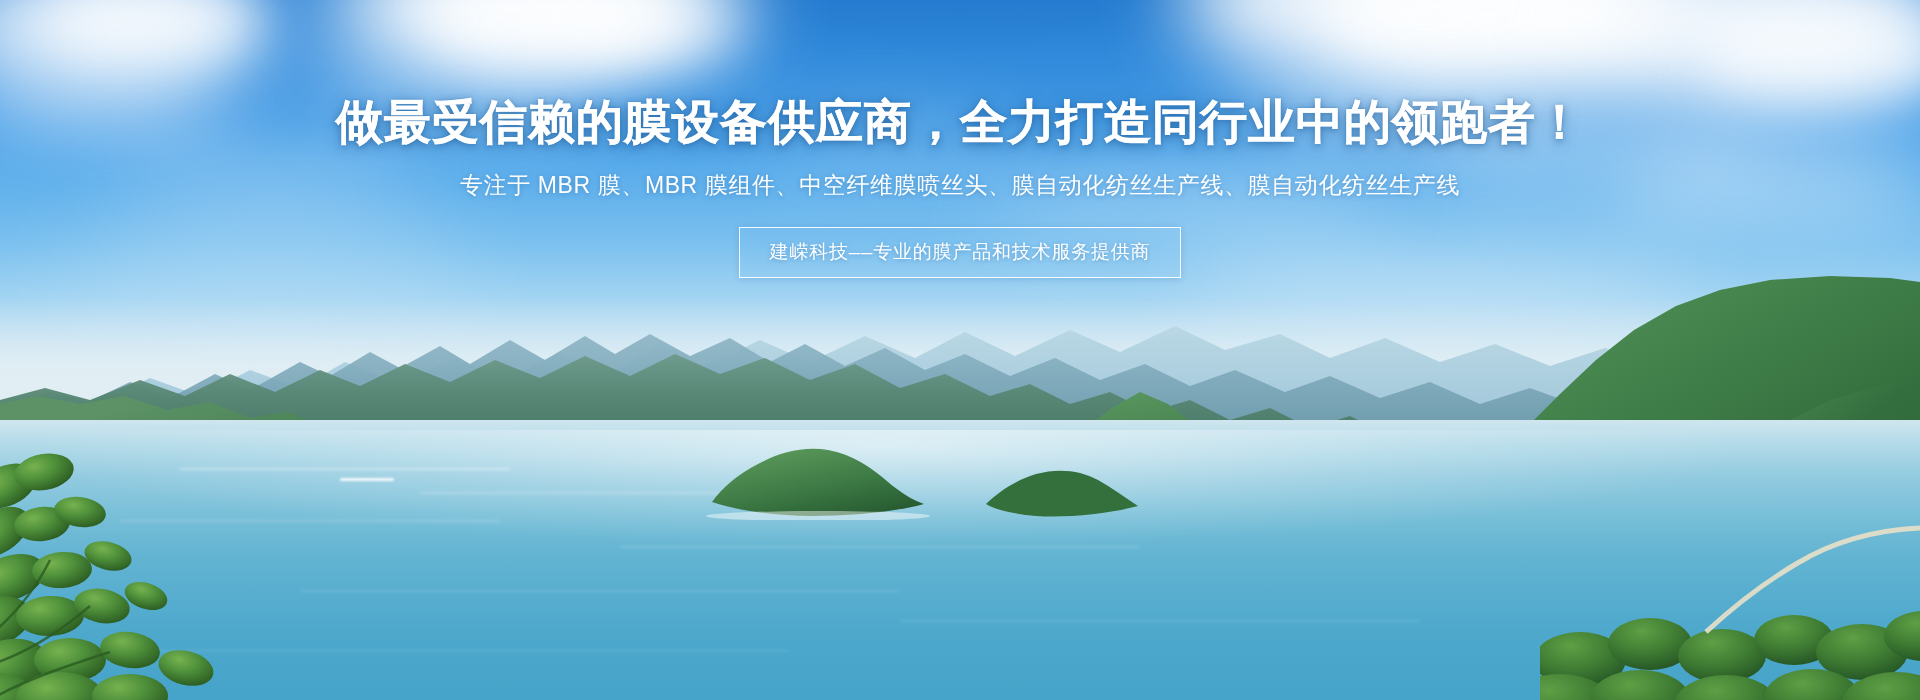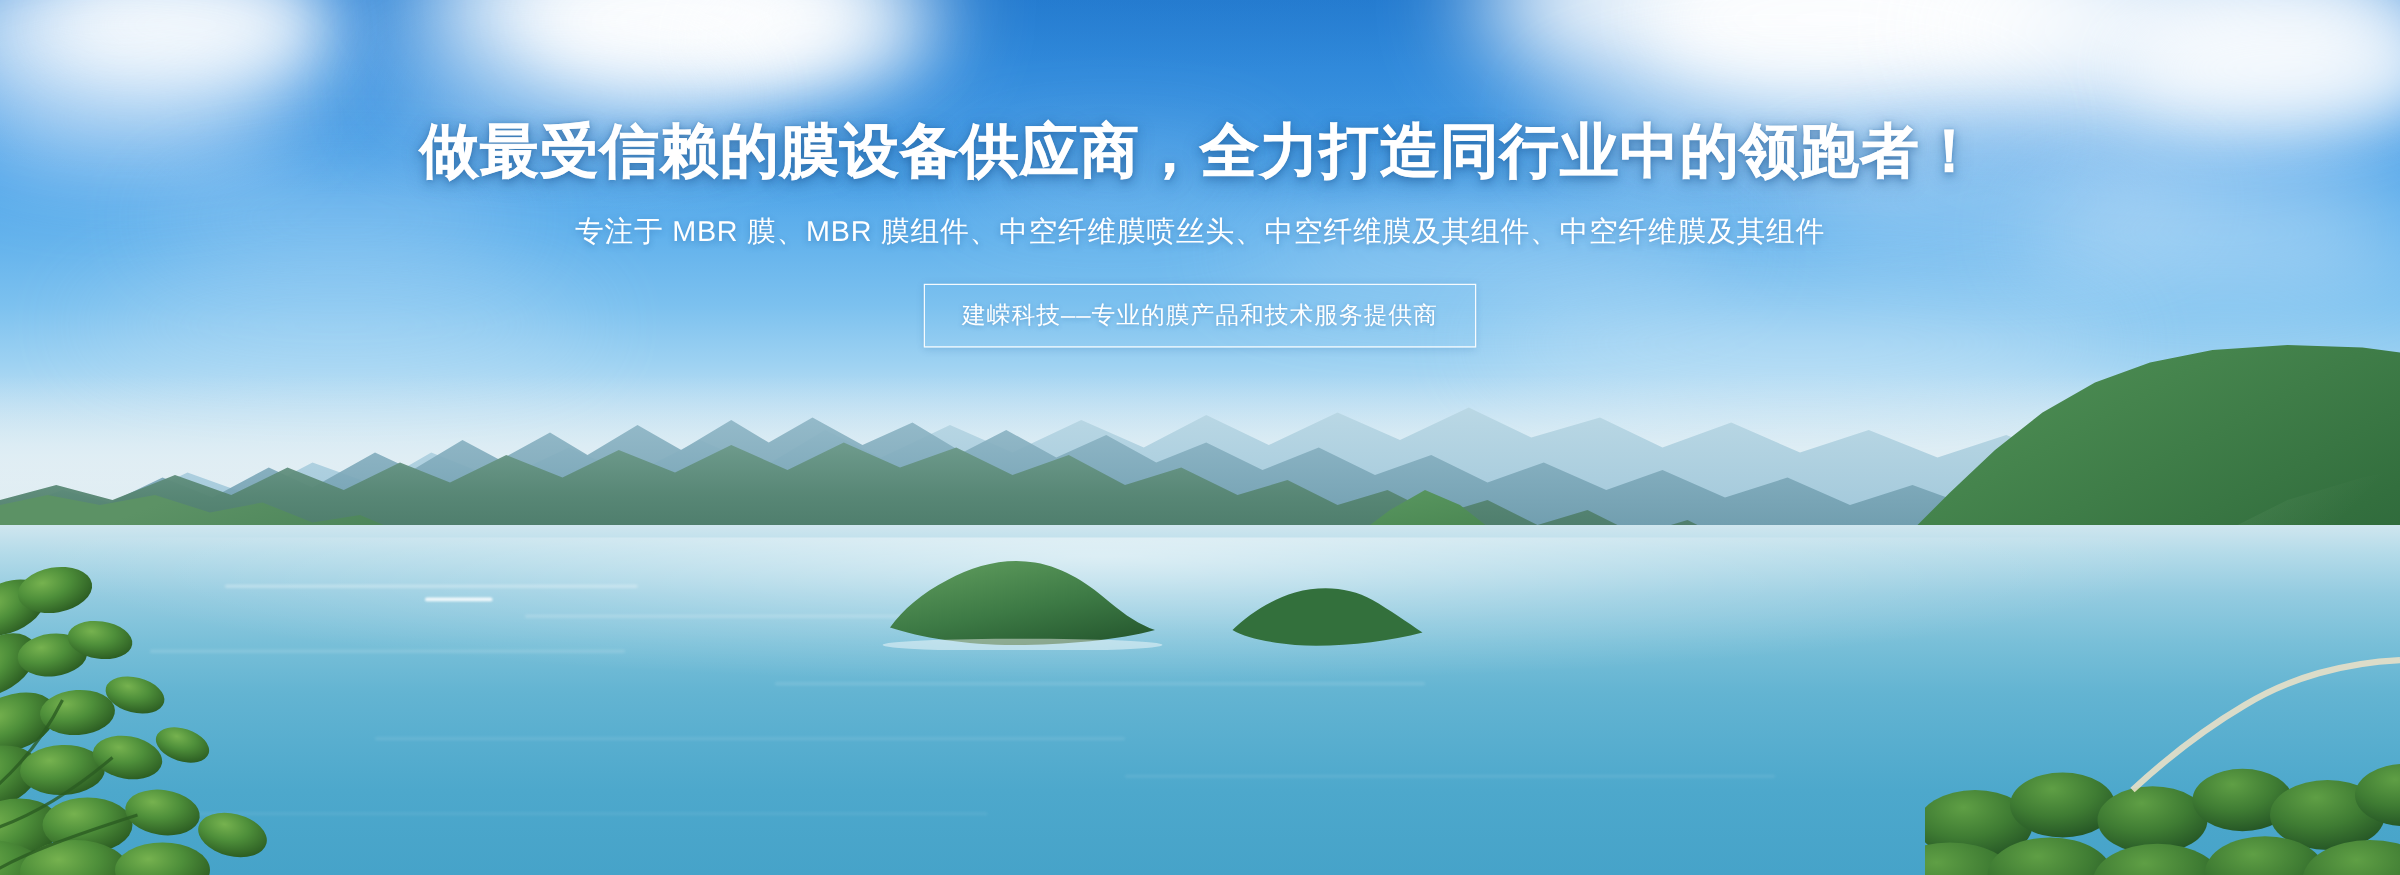--- a/index.html
+++ b/index.html
@@ -318,19 +318,19 @@
       <ellipse cx="356" cy="164" rx="54" ry="32"></ellipse>
     </g>
   </svg>
 
   <svg style="position:absolute;left:1620px;top:480px;width:300px;height:160px;" viewBox="0 0 300 160">
     <path fill="none" stroke="rgba(232,224,200,.9)" stroke-width="5" d="M300,48 C256,50 212,62 176,84 C142,104 112,128 86,152"></path>
   </svg>
 
   <div class="content">
     <div class="headline">做最受信赖的膜设备供应商，全力打造同行业中的领跑者！</div>
-    <div class="subline">专注于 MBR 膜、MBR 膜组件、中空纤维膜喷丝头、中空纤维膜及其组件、中空纤维膜及其组件</div>
+    <div class="subline">专注于 MBR 膜、MBR 膜组件、中空纤维膜喷丝头、膜自动化纺丝生产线、膜自动化纺丝生产线</div>
     <div class="tagwrap">
       <div class="tagline">建嵘科技——专业的膜产品和技术服务提供商</div>
     </div>
   </div>
 
 </div>
 
 </body></html>

